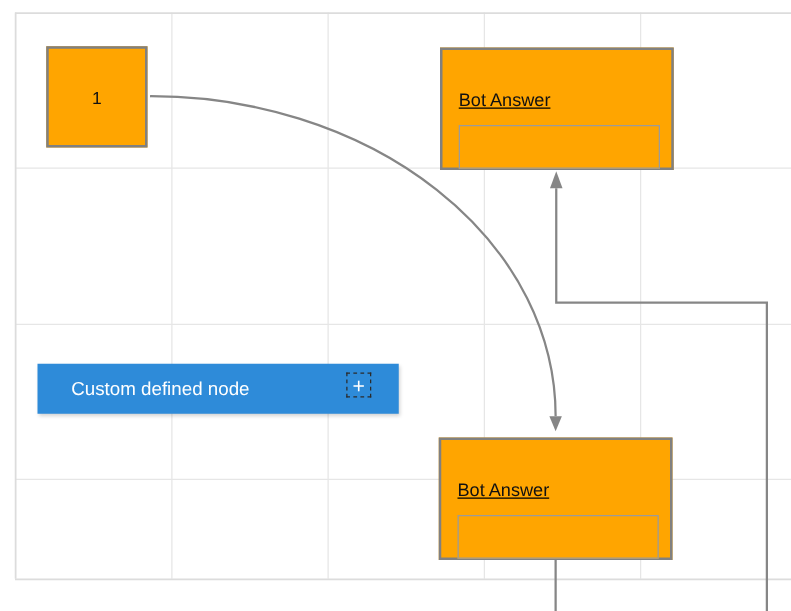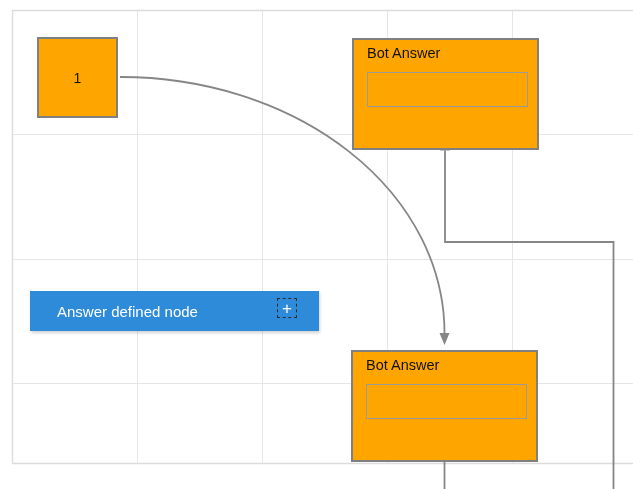--- a/index.html
+++ b/index.html
@@ -21,21 +21,21 @@
   .grid-line{stroke:var(--grid_line);stroke-width:1;}
   .canvas-border{stroke:var(--canvas_border);stroke-width:1.4;}
   .connector{stroke:var(--connector_gray);stroke-width:1.8;fill:none;}
   .arrowhead{fill:var(--connector_gray);stroke:none;}
 
   .node{position:absolute;background:var(--node_orange);
     border:2px solid var(--node_border);}
   .node-square{left:37px;top:37px;width:81px;height:81px;
     display:flex;align-items:center;justify-content:center;
     font-size:14px;color:var(--text_dark);}
-  .node-bot{width:187px;height:112px;padding:4px 13px 0 13px;}
+  .node-bot{width:187px;height:98px;padding:32px 13px 0 13px;text-decoration:underline;}
   .node-bot-top{left:352px;top:38px;}
   .node-bot-bottom{left:351px;top:350px;}
   .node-bot .title{font-size:14.5px;color:var(--text_dark);line-height:18px;}
   .node-bot .field{margin-top:10px;height:35px;width:161px;
     border:1px solid var(--field_border);background:var(--node_orange);
     font-size:13px;color:var(--text_dark);padding:2px 4px;}
 
   .custom-bar{position:absolute;left:30px;top:291px;width:289px;height:40px;
     background:var(--accent_blue);display:flex;align-items:center;
     box-shadow:1px 2px 3px rgba(0,0,0,0.18);}
@@ -87,17 +87,17 @@
     <div class="title">Bot Answer</div>
     <div class="field"></div>
   </div>
 
   <div class="node node-bot node-bot-bottom">
     <div class="title">Bot Answer</div>
     <div class="field"></div>
   </div>
 
   <div class="custom-bar">
-    <span class="label">Answer defined node</span>
+    <span class="label">Custom defined node</span>
     <span class="plus-btn">+</span>
   </div>
 
 </div>
 
 </body></html>

